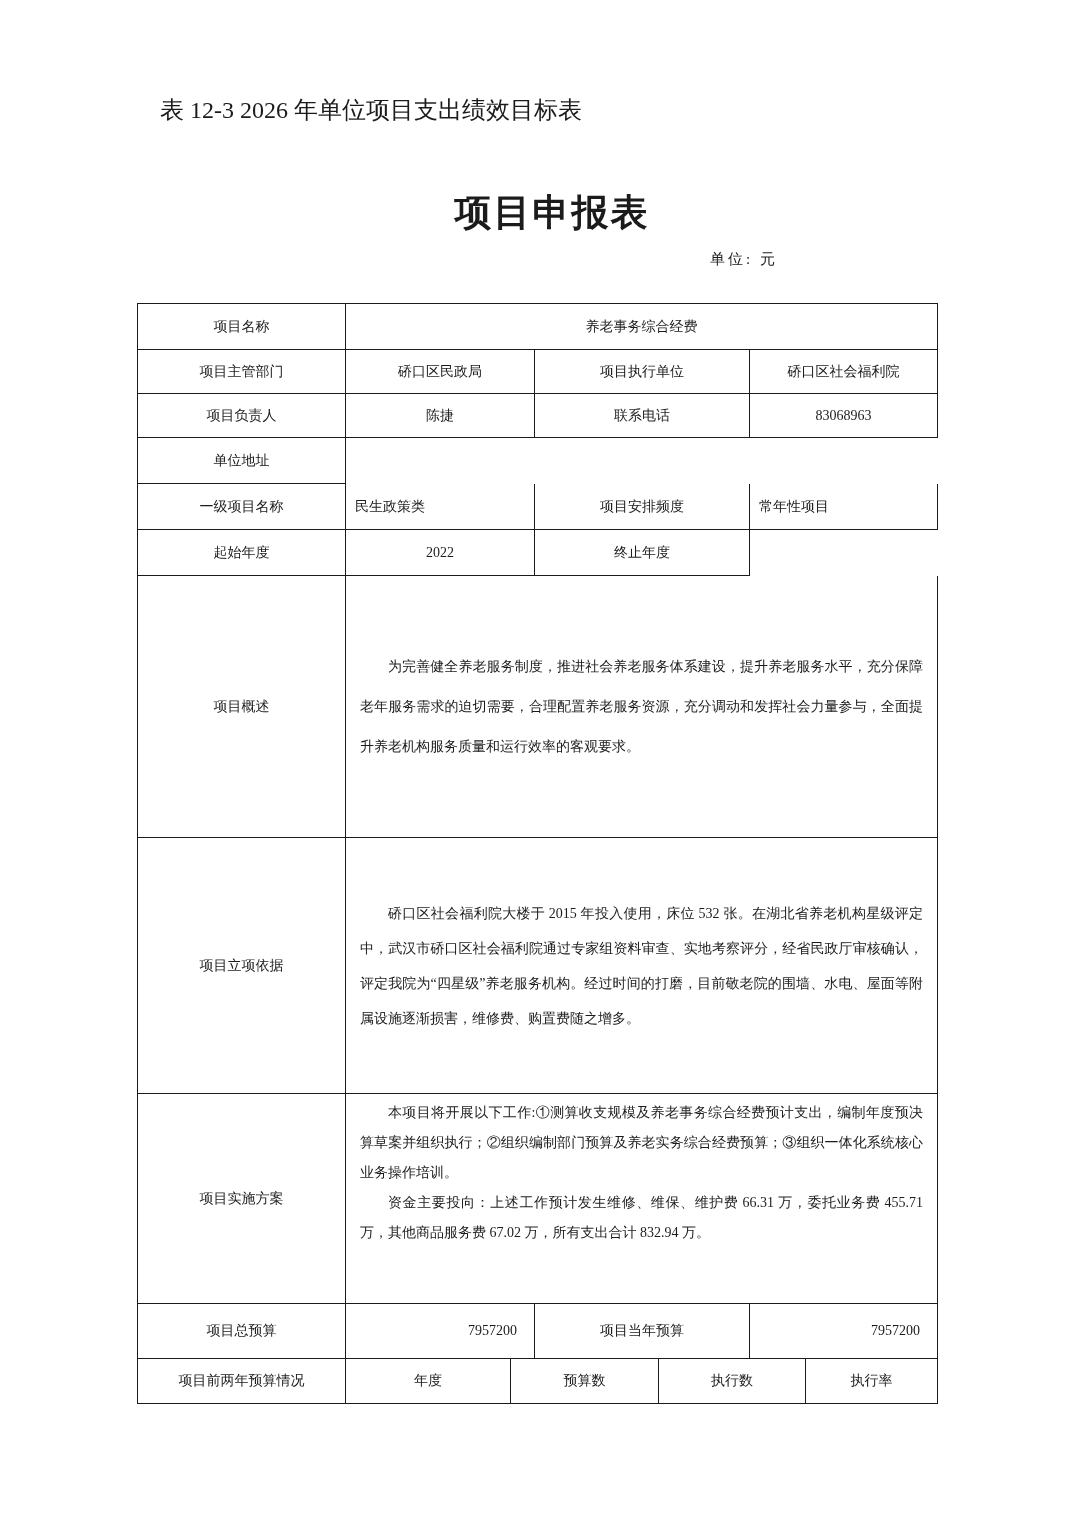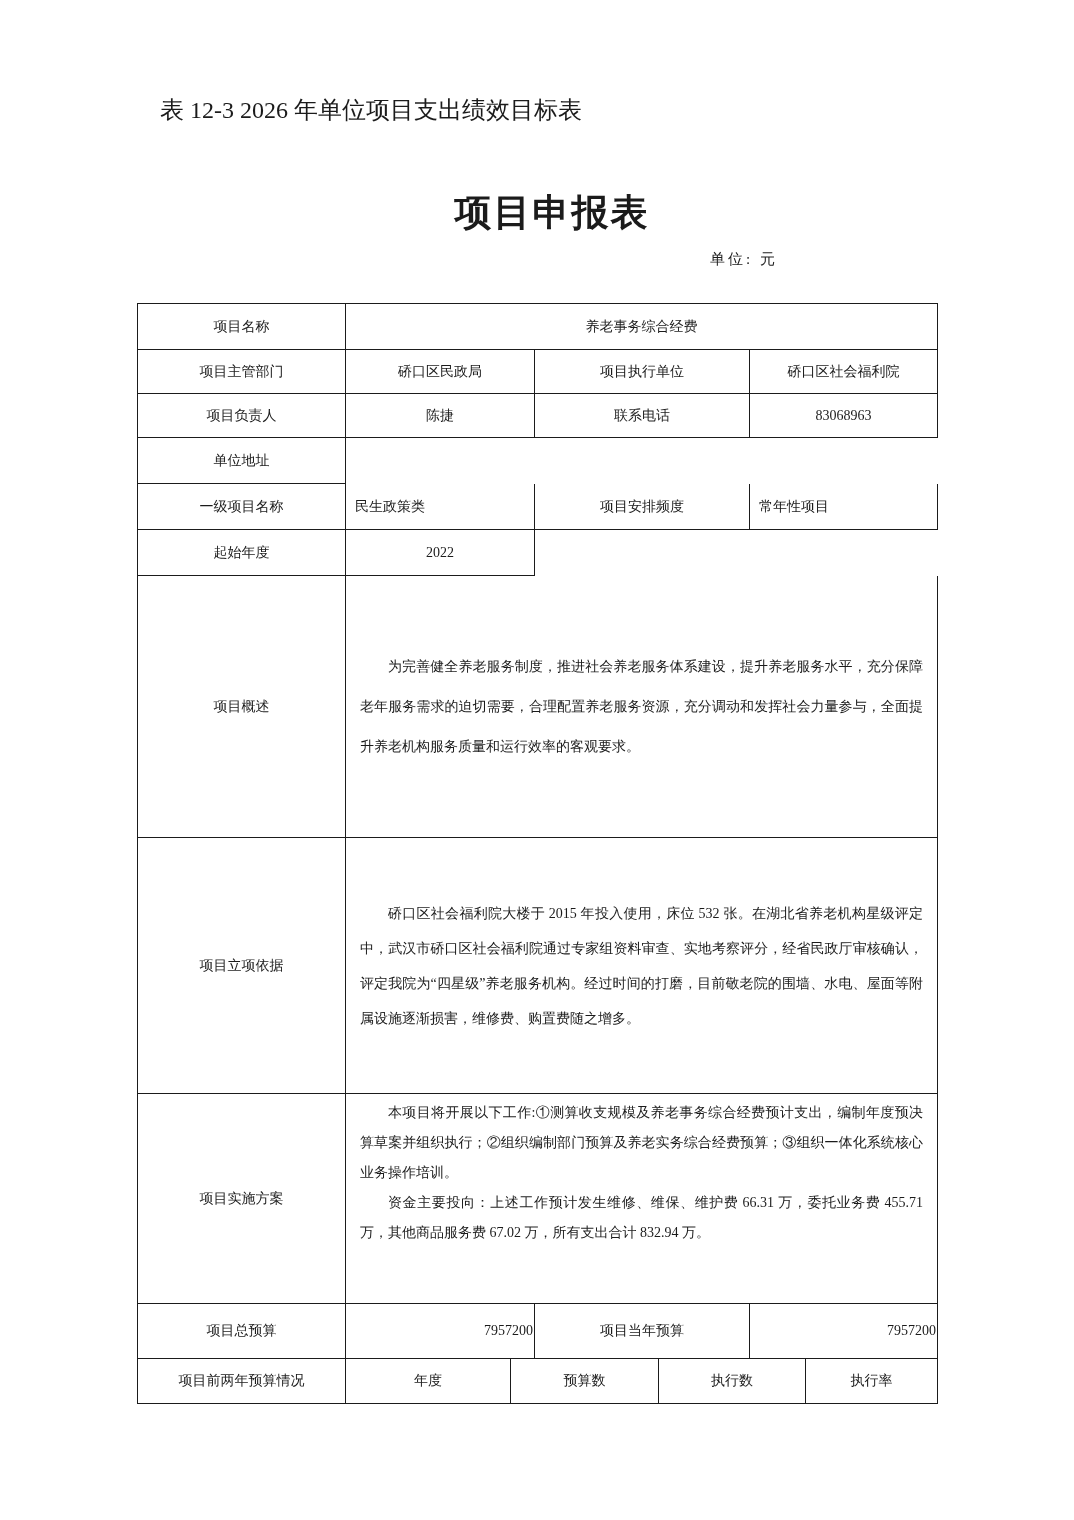--- a/index.html
+++ b/index.html
@@ -62,21 +62,21 @@
     border-bottom: 1.6px solid #1b1b1b;
     display: flex;
     align-items: center;
     justify-content: center;
     font-size: 14px;
     text-align: center;
     overflow: hidden;
   }
 
   .cell.al-left  { justify-content: flex-start; text-align: left;  padding-left: 9px;  }
-  .cell.al-right { justify-content: flex-end;  text-align: right; padding-right: 1px; }
+  .cell.al-right { justify-content: flex-end;  text-align: right; padding-right: 17px; }
 
   .cell.para {
     flex-direction: column;
     align-items: stretch;
     justify-content: center;
     padding: 0 14px;
     text-align: justify;
   }
   .cell.para.from-top { justify-content: flex-start; padding-top: 4px; }
 
@@ -142,20 +142,21 @@
   <div class="row">
     <div class="cell w-label h46">一级项目名称</div>
     <div class="cell w-c2 h46 al-left">民生政策类</div>
     <div class="cell w-c3 h46">项目安排频度</div>
     <div class="cell w-c4 h46 al-left">常年性项目</div>
   </div>
 
   <div class="row">
     <div class="cell w-label h46">起始年度</div>
     <div class="cell w-c2 h46">2022</div>
+    <div class="cell w-c3 h46">终止年度</div>
   </div>
 
   <div class="row">
     <div class="cell w-label h262">项目概述</div>
     <div class="cell w-wide h262 para lh40">
       <p>为完善健全养老服务制度，推进社会养老服务体系建设，提升养老服务水平，充分保障老年服务需求的迫切需要，合理配置养老服务资源，充分调动和发挥社会力量参与，全面提升养老机构服务质量和运行效率的客观要求。</p>
     </div>
   </div>
 
   <div class="row">

